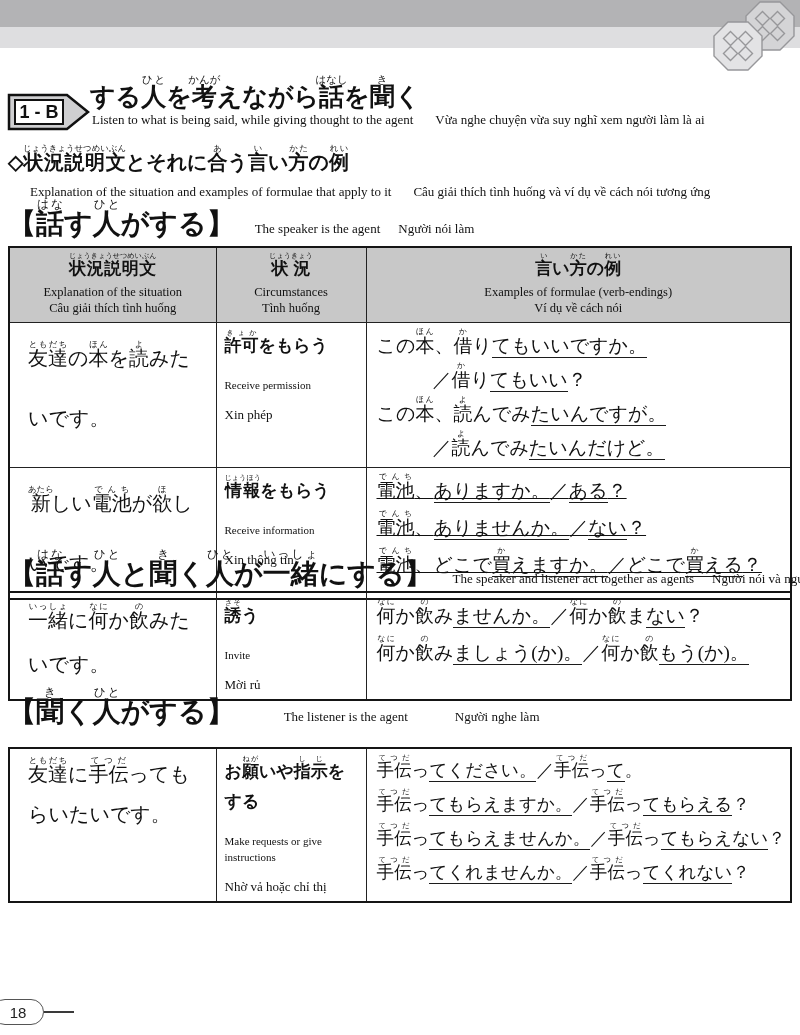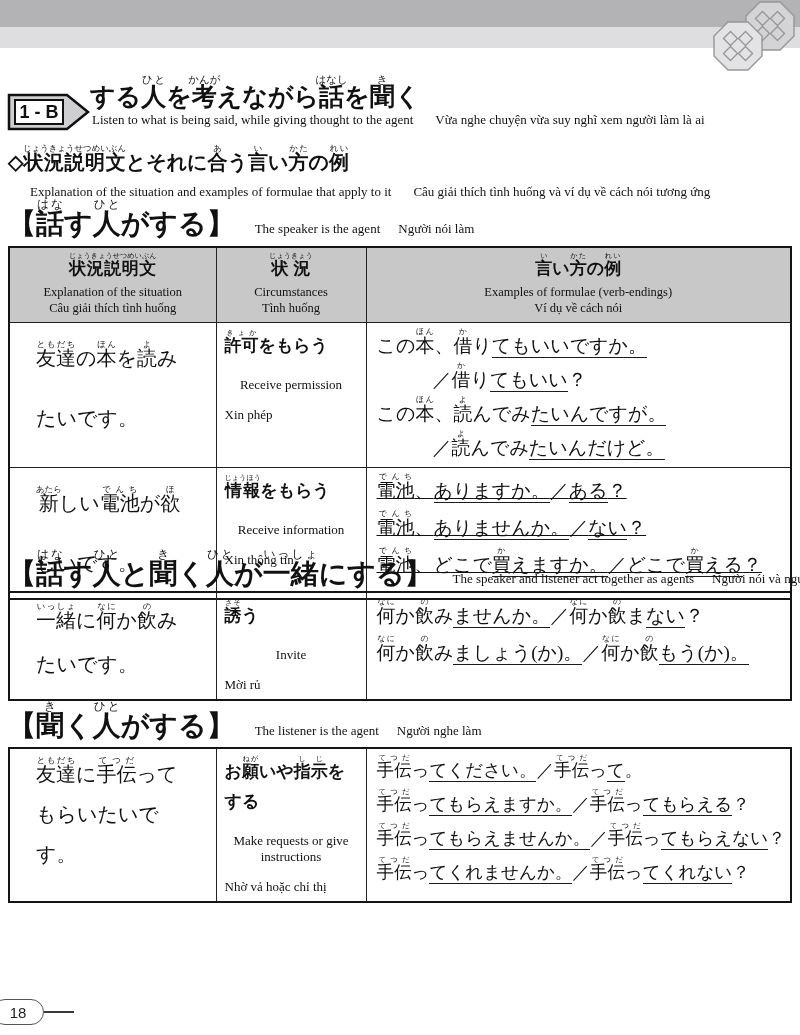--- a/index.html
+++ b/index.html
@@ -34,46 +34,46 @@
     font-family:"Liberation Sans",sans-serif; font-weight:bold;
     font-size:20px; line-height:36px; white-space:nowrap;
   }
   .formula-sub { position:absolute; left:30px; top:184px; font-size:13px; white-space:nowrap; }
   .formula-sub .vi { margin-left:22px; }
 
   .section-heading { position:absolute; left:8px; display:flex; align-items:baseline; white-space:nowrap; }
   .sh-jp { font-family:"Liberation Sans",sans-serif; font-weight:bold; font-size:28px; line-height:32px; }
   .sh-en { font-size:13px; margin-left:20px; }
   .sh-vi { font-size:13px; margin-left:18px; }
-  .hd1 { top:198px; } .hd2 { top:548px; } .hd3 { top:700px; }
+  .hd1 { top:198px; } .hd2 { top:548px; } .hd3 { top:686px;gap:29px; }
 
   
   table.ftable {
     position:absolute; left:8px; width:784px;
     border-collapse:collapse; table-layout:fixed;
     border:2px solid #151515;
   }
   .t1 { top:246px; } .t2 { top:591px; } .t3 { top:747px; }
   .ftable th, .ftable td { border:1.4px solid #222; vertical-align:top; }
   .ftable th {
     background:#c8c8c8; text-align:center; font-weight:normal; padding:4px 2px 6px;
   }
   .th-jp { font-family:"Liberation Sans",sans-serif; font-weight:bold; font-size:17px; line-height:27px; }
   .th-en { font-size:12.5px; line-height:16px; margin-top:2px; }
   .th-vi { font-size:12.5px; line-height:16px; }
 
-  .cell-sit { padding:5px 26px; }
+  .cell-sit { padding:5px 18px; }
   .cell-sit .sit-text { font-size:20px; }
   .t1 .cell-sit .sit-text { line-height:60px; }
   .t2 .cell-sit .sit-text { line-height:44px; }
   .t3 .cell-sit .sit-text { line-height:40px; }
 
   .cell-circ { padding:6px 8px; }
   .circ-jp { font-family:"Liberation Sans",sans-serif; font-weight:bold; font-size:17px; line-height:30px; }
-  .circ-en { font-size:13px; line-height:16px; margin-top:16px;text-align:center; }
+  .circ-en { font-size:11px; line-height:16px; margin-top:16px; }
   .circ-vi { font-size:13px; line-height:16px; margin-top:14px; }
 
   .cell-ex { padding:4px 8px 4px 10px; }
   .ex-line { font-size:19px; white-space:nowrap; }
   .t1 .row0 .ex-line { line-height:31px; }
   .t1 .row1 .ex-line { line-height:36px;text-decoration:underline; }
   .t2 .ex-line { line-height:37px; }
   .t3 .ex-line { font-size:17.5px; line-height:34px; }
   .ex-line.indent { padding-left:56px; }
 

